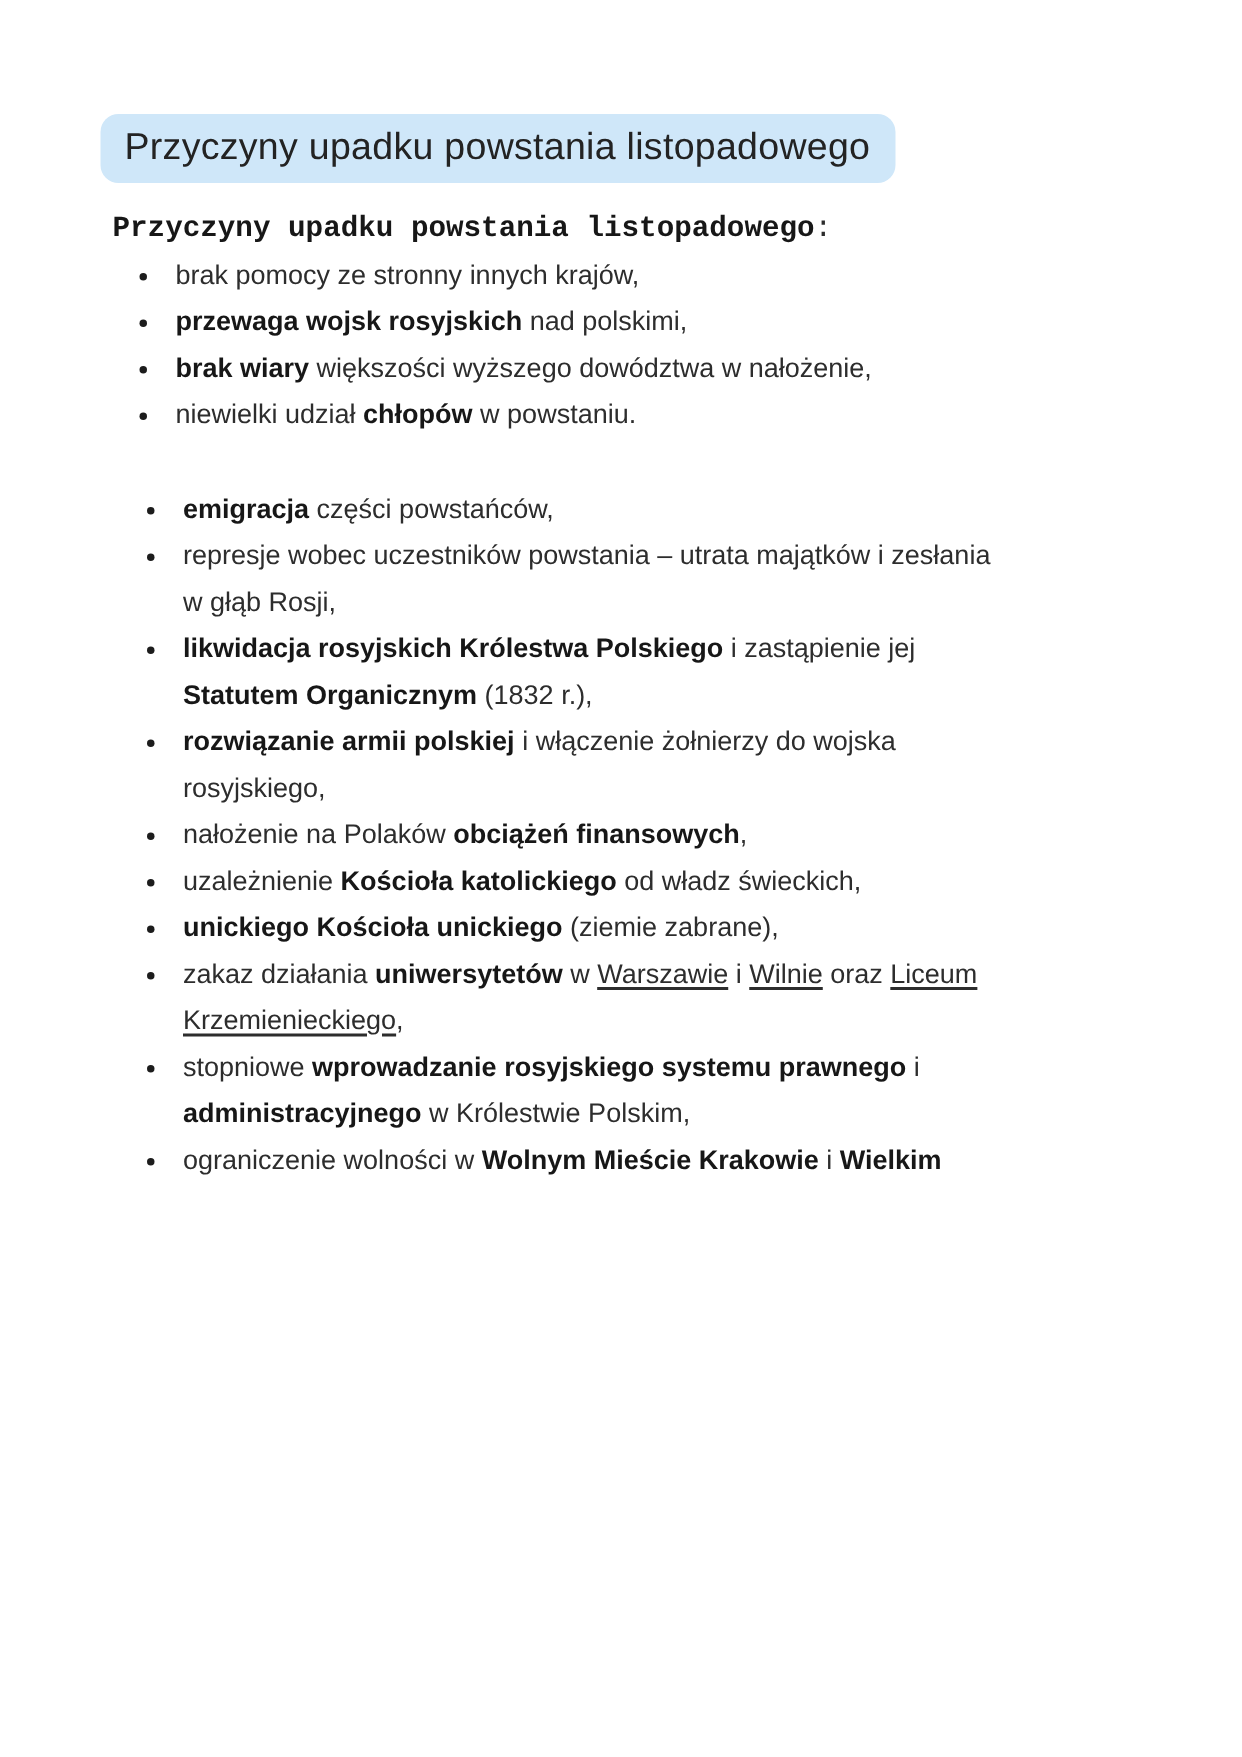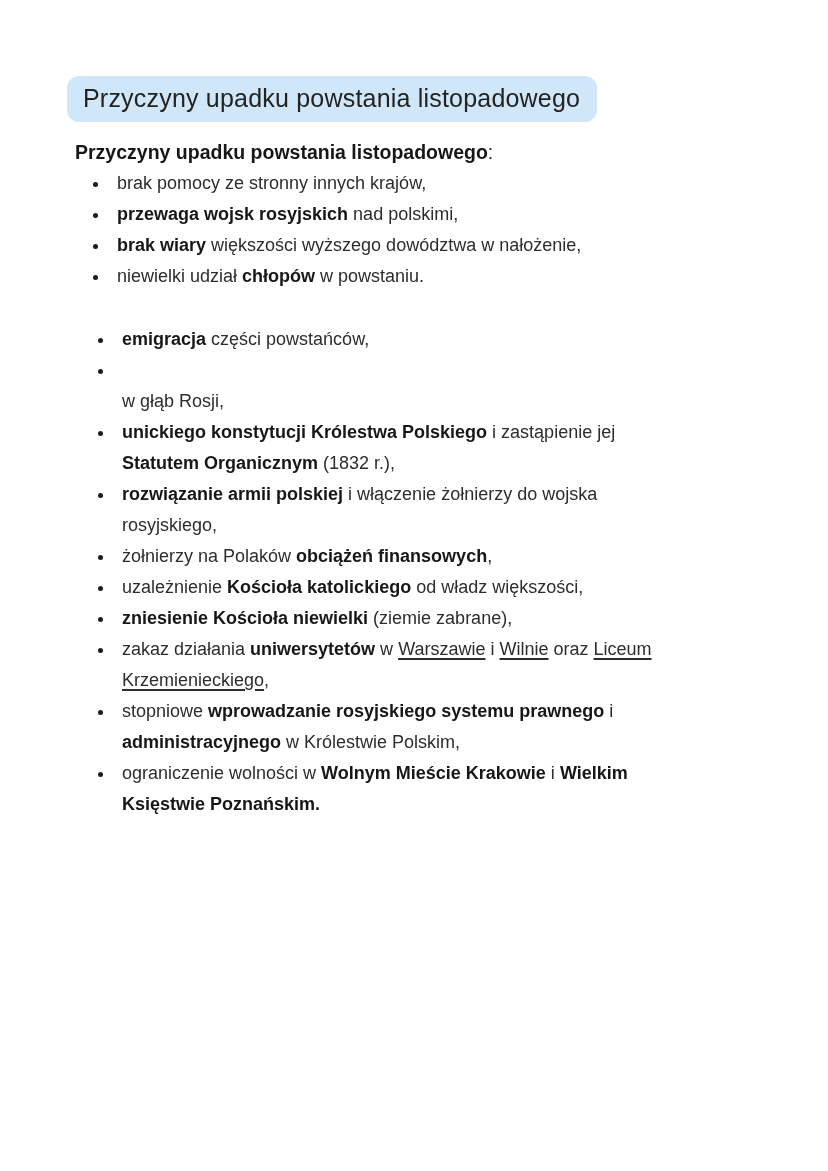--- a/index.html
+++ b/index.html
@@ -30,20 +30,21 @@
     font-size: 25px;
     line-height: 1.15;
     font-weight: 400;
     color: #232323;
     letter-spacing: 0.2px;
   }
   .intro {
     margin: 15px 0 0 8px;
     font-size: 19.5px;
     line-height: 31px;
+    font-family: Liberation Mono, monospace;
   }
   ul.bullets {
     margin: 0;
     padding: 0 0 0 43px;
     list-style: disc;
   }
   ul.bullets li {
     font-size: 18px;
     line-height: 31px;
     padding-left: 7px;
@@ -81,25 +82,25 @@
         <li><span>brak pomocy ze stronny innych krajów,</span></li>
         <li><b>przewaga wojsk rosyjskich</b><span> nad polskimi,</span></li>
         <li><b>brak wiary</b><span> większości wyższego dowództwa w nałożenie,</span></li>
         <li><span>niewielki udział </span><b>chłopów</b><span> w powstaniu.</span></li>
       </ul>
   </section>
 
   <section class="section-effects">
     <ul class="bullets">
         <li><b>emigracja</b><span> części powstańców,</span></li>
-        <li><br><span>w głąb Rosji,</span></li>
-        <li><b>unickiego konstytucji Królestwa Polskiego</b><span> i zastąpienie jej</span><br><b>Statutem Organicznym</b><span> (1832 r.),</span></li>
+        <li><span>represje wobec uczestników powstania – utrata majątków i zesłania</span><br><span>w głąb Rosji,</span></li>
+        <li><b>likwidacja rosyjskich Królestwa Polskiego</b><span> i zastąpienie jej</span><br><b>Statutem Organicznym</b><span> (1832 r.),</span></li>
         <li><b>rozwiązanie armii polskiej</b><span> i włączenie żołnierzy do wojska</span><br><span>rosyjskiego,</span></li>
-        <li><span>żołnierzy na Polaków </span><b>obciążeń finansowych</b><span>,</span></li>
-        <li><span>uzależnienie </span><b>Kościoła katolickiego</b><span> od władz większości,</span></li>
-        <li><b>zniesienie Kościoła niewielki</b><span> (ziemie zabrane),</span></li>
+        <li><span>nałożenie na Polaków </span><b>obciążeń finansowych</b><span>,</span></li>
+        <li><span>uzależnienie </span><b>Kościoła katolickiego</b><span> od władz świeckich,</span></li>
+        <li><b>unickiego Kościoła unickiego</b><span> (ziemie zabrane),</span></li>
         <li><span>zakaz działania </span><b>uniwersytetów</b><span> w </span><u>Warszawie</u><span> i </span><u>Wilnie</u><span> oraz </span><u>Liceum</u><br><u>Krzemienieckiego</u><span>,</span></li>
         <li><span>stopniowe </span><b>wprowadzanie rosyjskiego systemu prawnego</b><span> i</span><br><b>administracyjnego</b><span> w Królestwie Polskim,</span></li>
-        <li><span>ograniczenie wolności w </span><b>Wolnym Mieście Krakowie</b><span> i </span><b>Wielkim</b><br><b>Księstwie Poznańskim.</b></li>
+        <li><span>ograniczenie wolności w </span><b>Wolnym Mieście Krakowie</b><span> i </span><b>Wielkim</b><br></li>
       </ul>
   </section>
 
 </div>
 
 </body></html>

